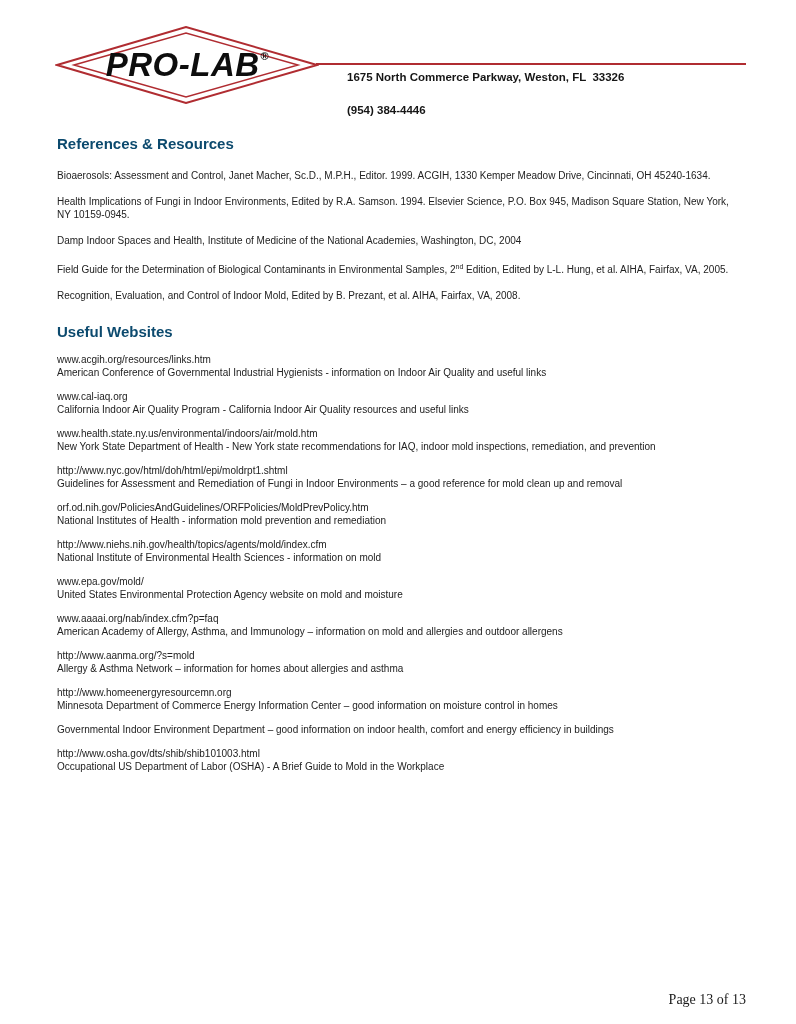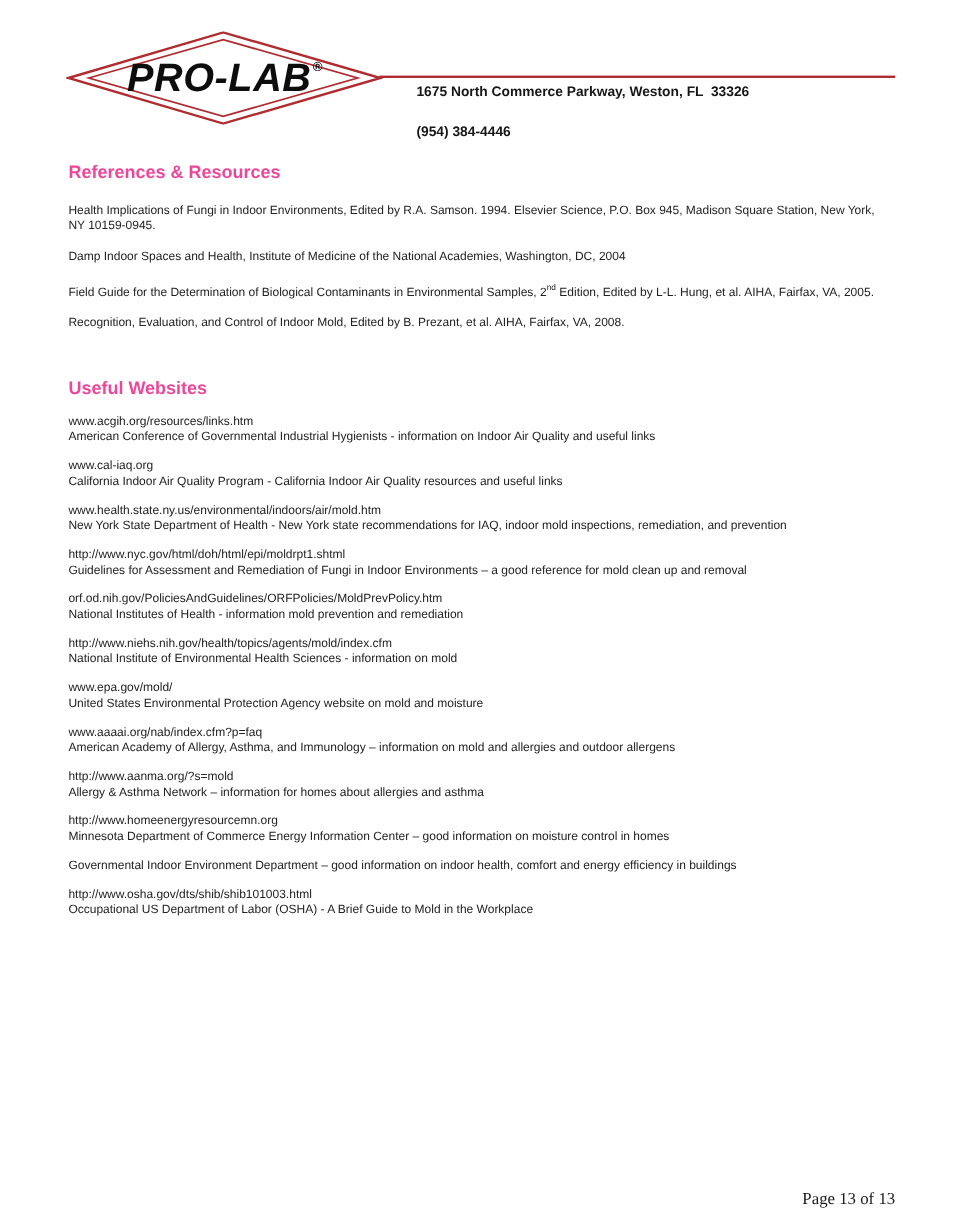--- a/index.html
+++ b/index.html
@@ -26,24 +26,24 @@
   .header-rule { position: absolute; left: 316px; top: 63px; width: 430px; height: 2px; background: #b02c31; }
   .address-row {
     position: absolute; left: 347px; top: 71px;
     display: flex; gap: 21px;
     font-size: 11.5px; font-weight: bold; color: #161616; white-space: pre; flex-direction: column;
   }
 
   
   .content { position: absolute; top: 110px; left: 57px; right: 40px; }
   h2.section-title {
-    font-size: 15px; font-weight: bold; color: #ec4899;
+    font-size: 15px; font-weight: bold; color: #0c4a6e;
     margin: 25px 0 16px 0; line-height: 18px;
   }
-  h2.section-title.websites { margin: 39px 0 12px 0; }
+  h2.section-title.websites { margin: 21px 0 12px 0; }
   p.ref {
     font-size: 10px; line-height: 13px; margin: 0 0 13px 0;
     white-space: nowrap; color: #222222;
   }
   p.ref sup { font-size: 7px; }
   .site { margin: 11px 0 10px 0; }
   .site .url, .site .desc {
     font-size: 10px; line-height: 13px; white-space: nowrap; color: #222222;
   }
 
@@ -72,20 +72,21 @@
   <div class="address-row">
     <span>1675 North Commerce Parkway, Weston, FL  33326</span>
     <span>(954) 384-4446</span>
   </div>
 </div>
 
 <div class="content">
 
   <h2 class="section-title">References &amp; Resources</h2>
 
+  <p class="ref">Bioaerosols: Assessment and Control, Janet Macher, Sc.D., M.P.H., Editor. 1999. ACGIH, 1330 Kemper Meadow Drive, Cincinnati, OH 45240-1634.</p>
 
   <p class="ref">
     <span style="display:block">Health Implications of Fungi in Indoor Environments, Edited by R.A. Samson. 1994. Elsevier Science, P.O. Box 945, Madison Square Station, New York,</span>
     <span style="display:block">NY 10159-0945.</span>
   </p>
 
   <p class="ref">Damp Indoor Spaces and Health, Institute of Medicine of the National Academies, Washington, DC, 2004</p>
 
   <p class="ref"><span>Field Guide for the Determination of Biological Contaminants in Environmental Samples, 2</span><sup>nd</sup><span> Edition, Edited by L-L. Hung, et al. AIHA, Fairfax, VA, 2005.</span></p>
 

